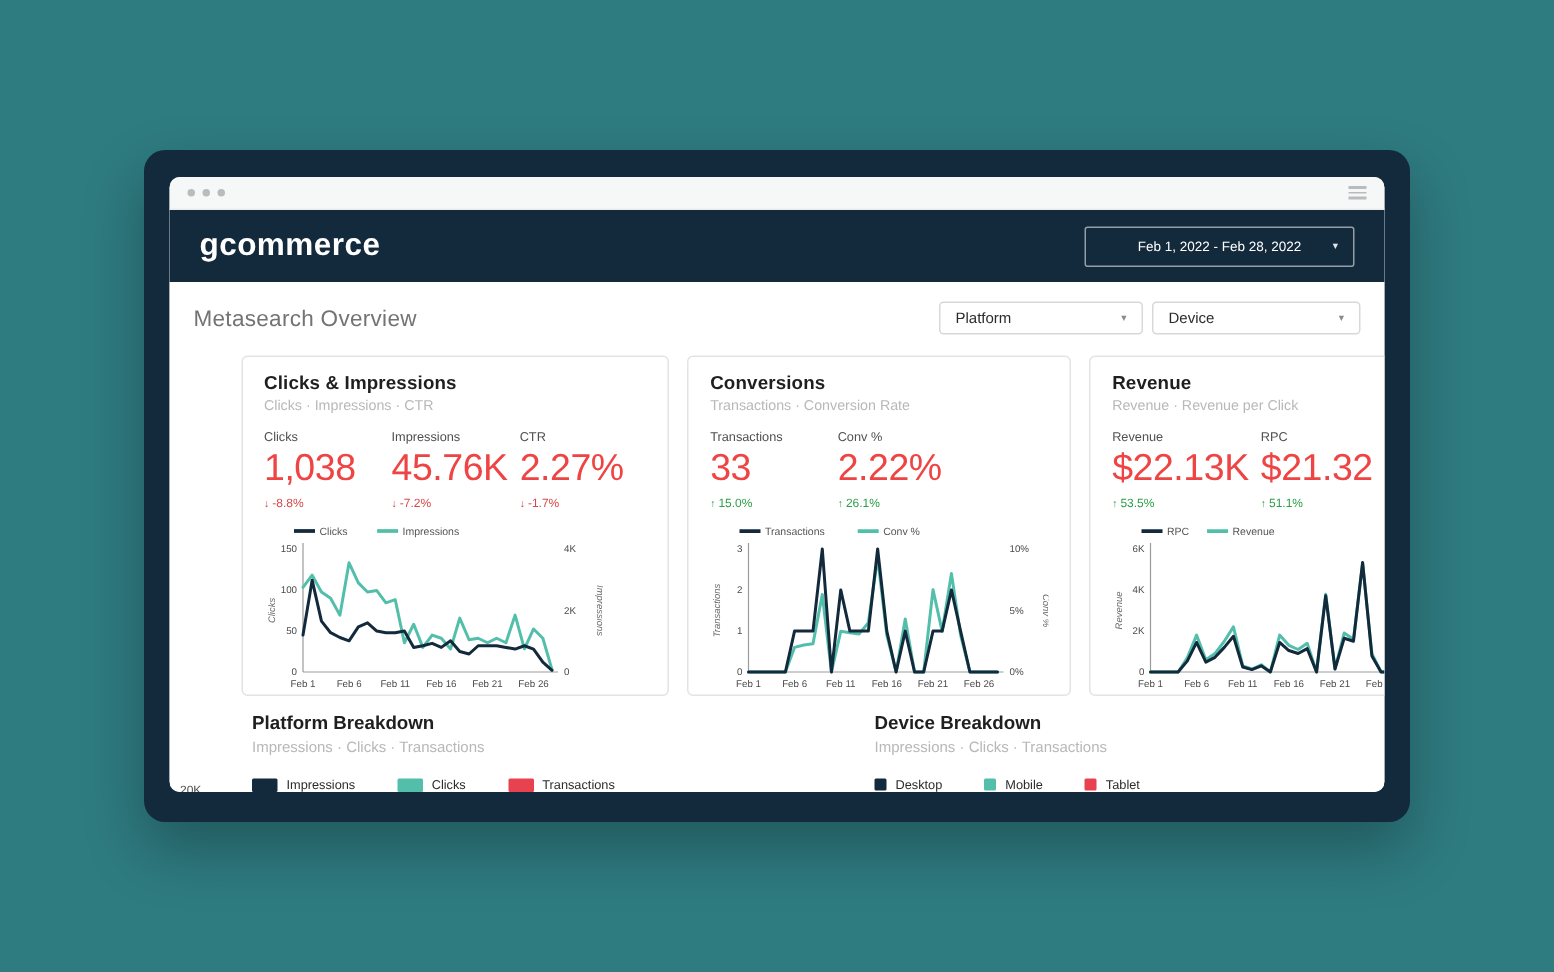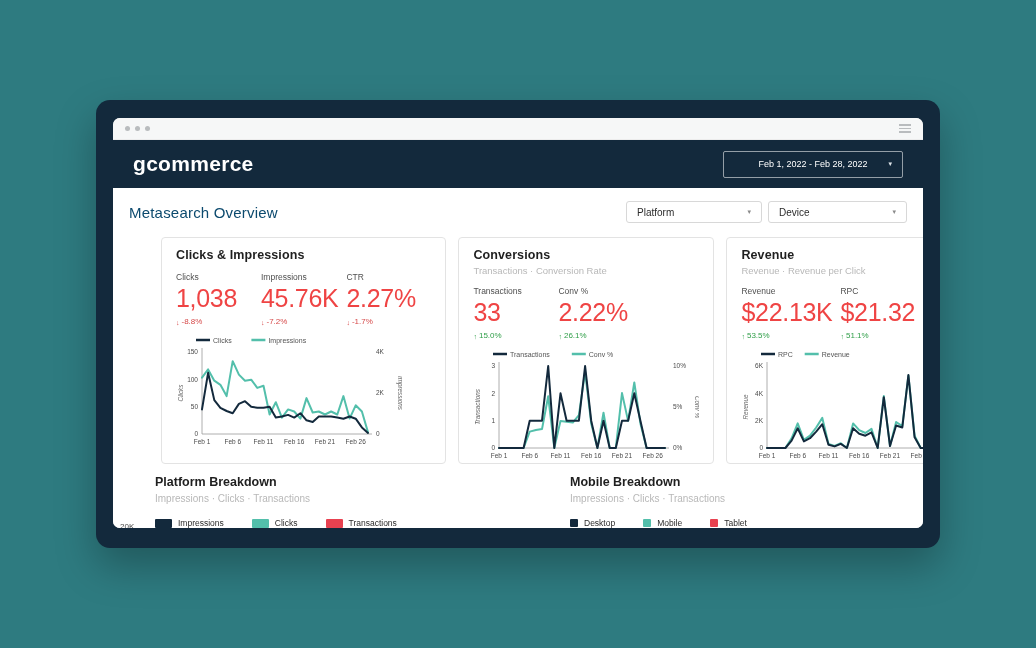--- a/index.html
+++ b/index.html
@@ -27,21 +27,21 @@
   .logo { color:#ffffff; font-size:21px; font-weight:bold; letter-spacing:.3px; }
   .nav-spacer { flex:1; }
   .date-btn { width:180px; height:27px; border:1px solid rgba(255,255,255,.55); border-radius:2px;
     color:#ffffff; font-size:9px; display:flex; align-items:center; justify-content:center;
     position:relative; cursor:pointer; background:transparent; }
   .date-btn .caret { position:absolute; right:10px; font-size:7px; color:#dfe5e9; }
 
   
   .content { flex:1; background:#ffffff; padding:12px 16px; position:relative; overflow:hidden; }
   .title-row { display:flex; align-items:center; height:24px; }
-  .page-title { font-size:15px; color:#0c4a6e; letter-spacing:.2px; }
+  .page-title { font-size:15px; color:#737373; letter-spacing:.2px; }
   .filters { margin-left:auto; display:flex; gap:6px; }
   .dropdown { height:22px; border:1px solid #d8d8d8; border-radius:3px; background:#fff;
     display:flex; align-items:center; justify-content:space-between; padding:0 10px;
     font-size:10px; color:#2b2b2b; cursor:pointer; }
   .dropdown.platform { width:136px; }
   .dropdown.device { width:139px; }
   .dropdown .caret { font-size:7px; color:#8a8a8a; }
 
   
   .cards { display:flex; gap:12px; margin-top:13px;margin-left:32px; }
@@ -54,21 +54,21 @@
   .metric-label { font-size:8.5px; color:#4f4f4f; }
   .metric-value { font-size:25px; color:#ef4444; font-weight:400; margin-top:2px; letter-spacing:-.3px; }
   .delta { font-size:8px; font-weight:normal; margin-top:4px; display:flex; align-items:flex-end; gap:2px; }
   .delta.neg { color:#d64949; }
   .delta.pos { color:#2f9e48; }
   .delta .arrow { font-size:7px; }
   .chart-svg { display:block; margin-top:6px; width:226px; height:120px; }
 
   
   .breakdowns { display:flex; margin-top:11px; }
-  .breakdown.left { margin-left:26px; width:415px; }
+  .breakdown.left { margin-left:39px; width:415px; }
   .bd-title { font-size:12.5px; font-weight:bold; color:#1f1f1f; }
   .bd-sub { font-size:10px; color:#b8b8b8; margin-top:4px; }
   .bd-legend { display:flex; align-items:center; margin-top:14px; gap:28px; }
   .bd-legend .item { display:flex; align-items:center; gap:6px; font-size:8.5px; color:#2b2b2b; }
   .sw-rect { width:17px; height:9px; border-radius:1px; display:inline-block; }
   .sw-sq { width:8px; height:8px; border-radius:1px; display:inline-block; }
   .sw-navy { background:#13293c; }
   .sw-teal { background:#53bfab; }
   .sw-red { background:#e84150; }
   .clipped-tick { position:absolute; left:7px; bottom:-3px; font-size:8px; color:#4a4a4a; }
@@ -115,20 +115,21 @@
             <span>Device</span>
             <span class="caret">▾</span>
           </div>
         </div>
       </div>
 
       <div class="cards">
 
         <div class="card">
           <div class="card-title">Clicks &amp; Impressions</div>
+          <div class="card-sub">Clicks · Impressions · CTR</div>
           <div class="metrics">
             <div class="metric">
               <div class="metric-label">Clicks</div>
               <div class="metric-value">1,038</div>
               <div class="delta neg">
                   <span class="arrow">↓</span>
                   <span>-8.8%</span>
                 </div>
             </div>
             <div class="metric">
@@ -286,21 +287,21 @@
                 <i class="sw-rect sw-teal"></i>
                 <span>Clicks</span>
               </span>
             <span class="item">
                 <i class="sw-rect sw-red"></i>
                 <span>Transactions</span>
               </span>
           </div>
         </div>
         <div class="breakdown">
-          <div class="bd-title">Mobile Breakdown</div>
+          <div class="bd-title">Device Breakdown</div>
           <div class="bd-sub">Impressions · Clicks · Transactions</div>
           <div class="bd-legend">
             <span class="item">
                 <i class="sw-sq sw-navy"></i>
                 <span>Desktop</span>
               </span>
             <span class="item">
                 <i class="sw-sq sw-teal"></i>
                 <span>Mobile</span>
               </span>

